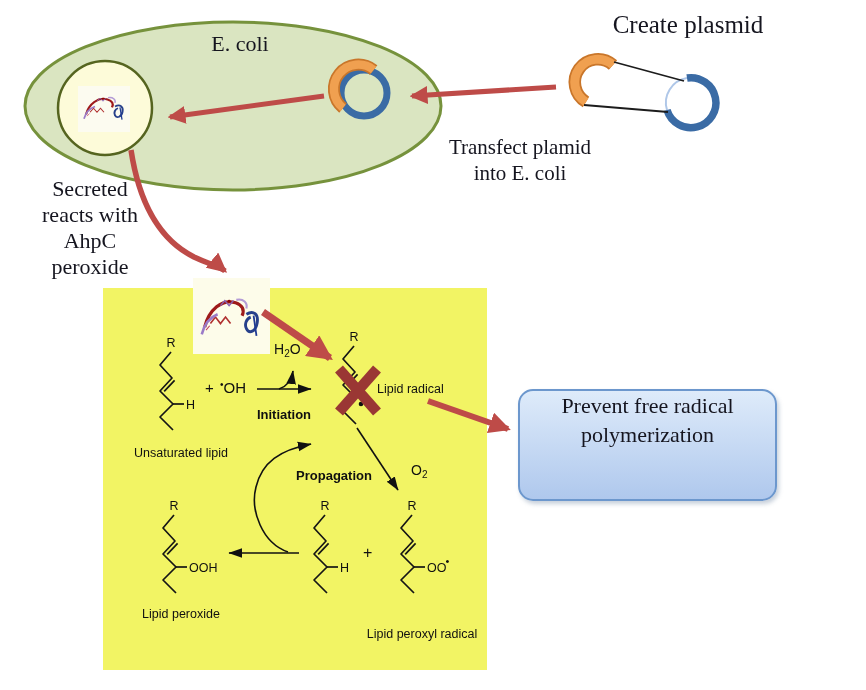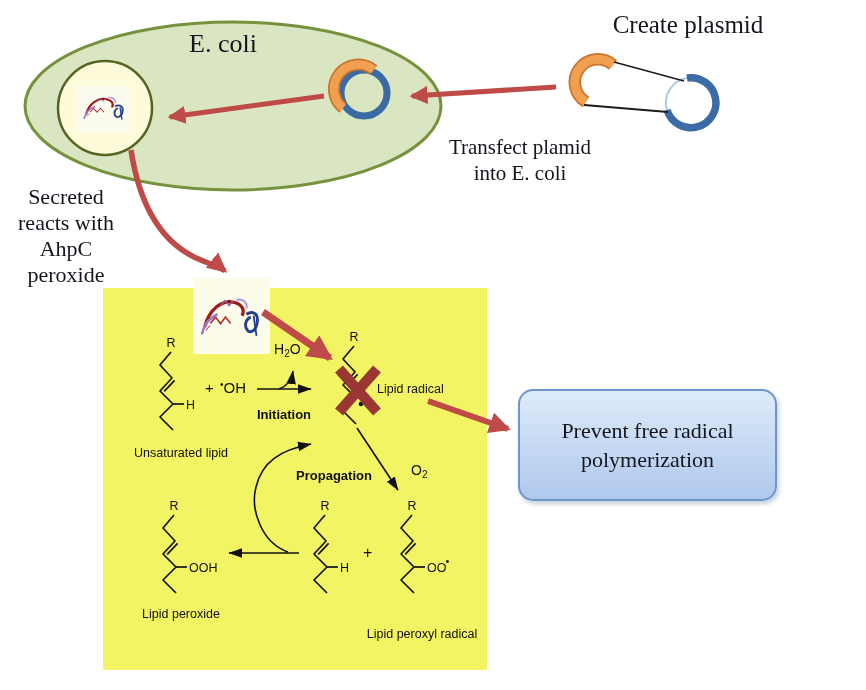--- a/index.html
+++ b/index.html
@@ -4,21 +4,21 @@
 <style>
   html,body{margin:0;padding:0;background:#ffffff;}
   .canvas{position:relative;width:866px;height:690px;background:#ffffff;overflow:hidden;
           font-family:"Liberation Sans",sans-serif;}
   .layer-svg{position:absolute;left:0;top:0;z-index:2;}
   .box{position:absolute;z-index:1;}
   .biodiesel-box{left:103px;top:288px;width:384px;height:382px;background:#F2F464;}
   .prevent-box{left:518px;top:389px;width:255px;height:108px;border:2.5px solid #6C97CD;
                border-radius:15px;background:linear-gradient(#DEEBFA,#AFC8ED);
                box-shadow:2px 3px 4px rgba(130,150,175,.45);
-               display:flex;flex-direction:column;justify-content:center;align-items:center;
+               display:flex;flex-direction:column;align-items:center;
                z-index:1;}
   .prevent-box .line{font-family:"Liberation Serif",serif;font-size:22px;color:#15151f;line-height:29px;}
   .txt{position:absolute;z-index:3;color:#15151f;}
   .serif{font-family:"Liberation Serif",serif;}
   .center{text-align:center;}
   .chem{font-family:"Liberation Sans",sans-serif;color:#101010;}
   .chem-label{font-size:12.5px;}
   .chem-bold{font-size:13px;font-weight:bold;}
   .subsc{font-size:10px;vertical-align:-3px;}
   .supdot{font-size:10px;vertical-align:5px;}
@@ -147,30 +147,30 @@
     <g stroke="#9A3734" stroke-width="10.5">
       <line x1="339" y1="369" x2="377" y2="412"></line>
       <line x1="377" y1="369" x2="339" y2="412"></line>
     </g>
 
     <path d="M428,401 L508,429" stroke="#BE4B48" stroke-width="6" fill="none" marker-end="url(#mk-red)"></path>
   </svg>
 
   <div class="txt serif center" style="left:568px;top:11px;width:240px;font-size:25px;">Create plasmid</div>
 
-  <div class="txt serif center" style="left:123px;top:31px;width:200px;font-size:26px;line-height:25px;">
+  <div class="txt serif center" style="left:140px;top:31px;width:200px;font-size:22px;line-height:25px;">
     <div>E. coli</div>
   </div>
 
   <div class="txt serif center" style="left:405px;top:134px;width:230px;font-size:21px;line-height:26px;">
     <div>Transfect plamid</div>
     <div>into E. coli</div>
   </div>
 
-  <div class="txt serif center" style="left:0px;top:184px;width:132px;font-size:22px;line-height:26px;">
+  <div class="txt serif center" style="left:0px;top:176px;width:132px;font-size:22px;line-height:26px;padding-left:24px;">
     <div>Secreted</div>
     <div>reacts with</div>
     <div>AhpC</div>
     <div>peroxide</div>
   </div>
 
   <div class="txt chem" style="left:205px;top:379px;font-size:15px;">+</div>
 
   <div class="txt chem" style="left:220px;top:379px;font-size:15px;">
     <span class="supdot">•</span><span>OH</span>

